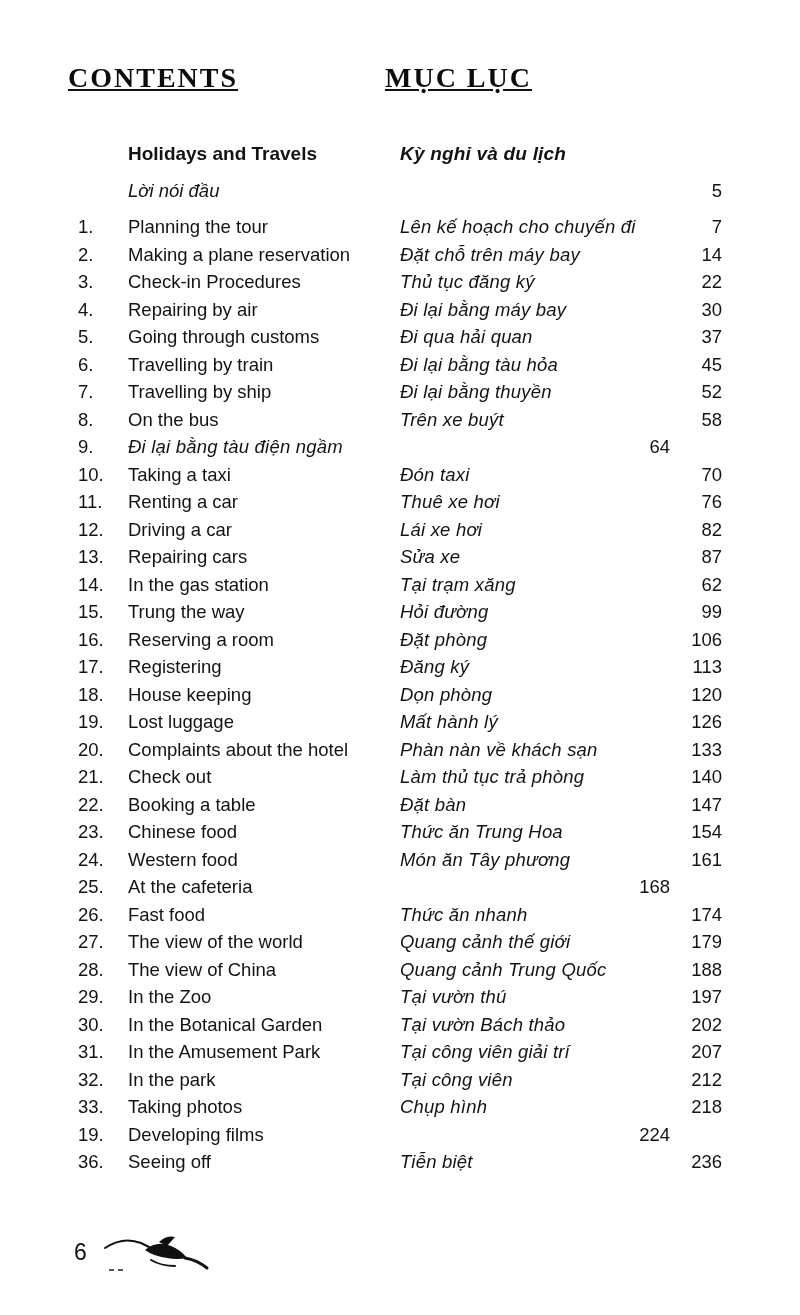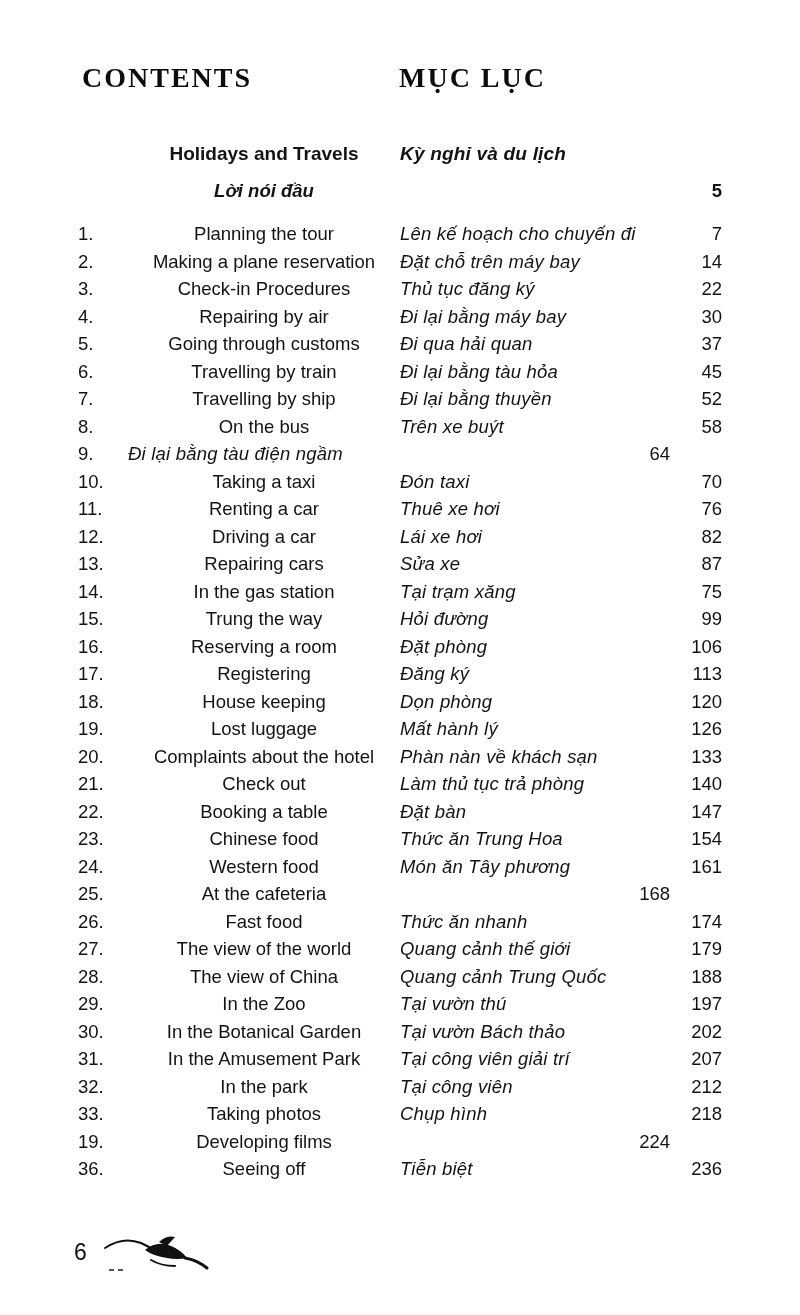--- a/index.html
+++ b/index.html
@@ -13,23 +13,24 @@
     height: 1315px;
     background: #ffffff;
     color: #111111;
     font-family: "Liberation Sans", sans-serif;
     overflow: hidden;
   }
   
   .toc-header {
     position: absolute;
     top: 62px;
-    left: 82px;
+    left: 68px;
     right: 78px;
     display: flex;
+    text-decoration: underline;
   }
   .toc-header .h-left,
   .toc-header .h-right {
     font-family: "Liberation Serif", serif;
     font-weight: bold;
     font-size: 28px;
     letter-spacing: 2px;
     color: #0c0c0c;
   }
   .toc-header .h-left { width: 317px; }
@@ -46,38 +47,37 @@
     display: grid;
     grid-template-columns: 50px 272px 1fr 52px;
     align-items: baseline;
     height: 27.5px;
     line-height: 27.5px;
     font-size: 18.5px;
     color: #131313;
     white-space: nowrap;
   }
   .c-num  { text-align: left; }
-  .c-en   { text-align: center; }
+  .c-en   { text-align: left; }
   .c-vi   { font-style: italic; letter-spacing: 0.2px; }
   .c-pg   { text-align: right; }
 
   .section-row {
     height: 32px;
     line-height: 32px;
     font-weight: bold;
     font-size: 19px;
     margin-bottom: 6px;
   }
   .section-row .c-vi { font-weight: bold; }
 
   .intro-row {
     height: 30px;
     line-height: 30px;
-    margin-bottom: 14px;
-    font-weight: bold;
+    margin-bottom: 7px;
   }
   .intro-row .c-en { font-style: italic; }
 
   
   .footer {
     position: absolute;
     left: 74px;
     top: 1228px;
     display: flex;
     align-items: center;
@@ -191,21 +191,21 @@
         <div class="row">
           <span class="c-num">13.</span>
           <span class="c-en">Repairing cars</span>
           <span class="c-vi">Sửa xe</span>
           <span class="c-pg">87</span>
         </div>
         <div class="row">
           <span class="c-num">14.</span>
           <span class="c-en">In the gas station</span>
           <span class="c-vi">Tại trạm xăng</span>
-          <span class="c-pg">75</span>
+          <span class="c-pg">62</span>
         </div>
         <div class="row">
           <span class="c-num">15.</span>
           <span class="c-en">Trung the way</span>
           <span class="c-vi">Hỏi đường</span>
           <span class="c-pg">99</span>
         </div>
         <div class="row">
           <span class="c-num">16.</span>
           <span class="c-en">Reserving a room</span>

